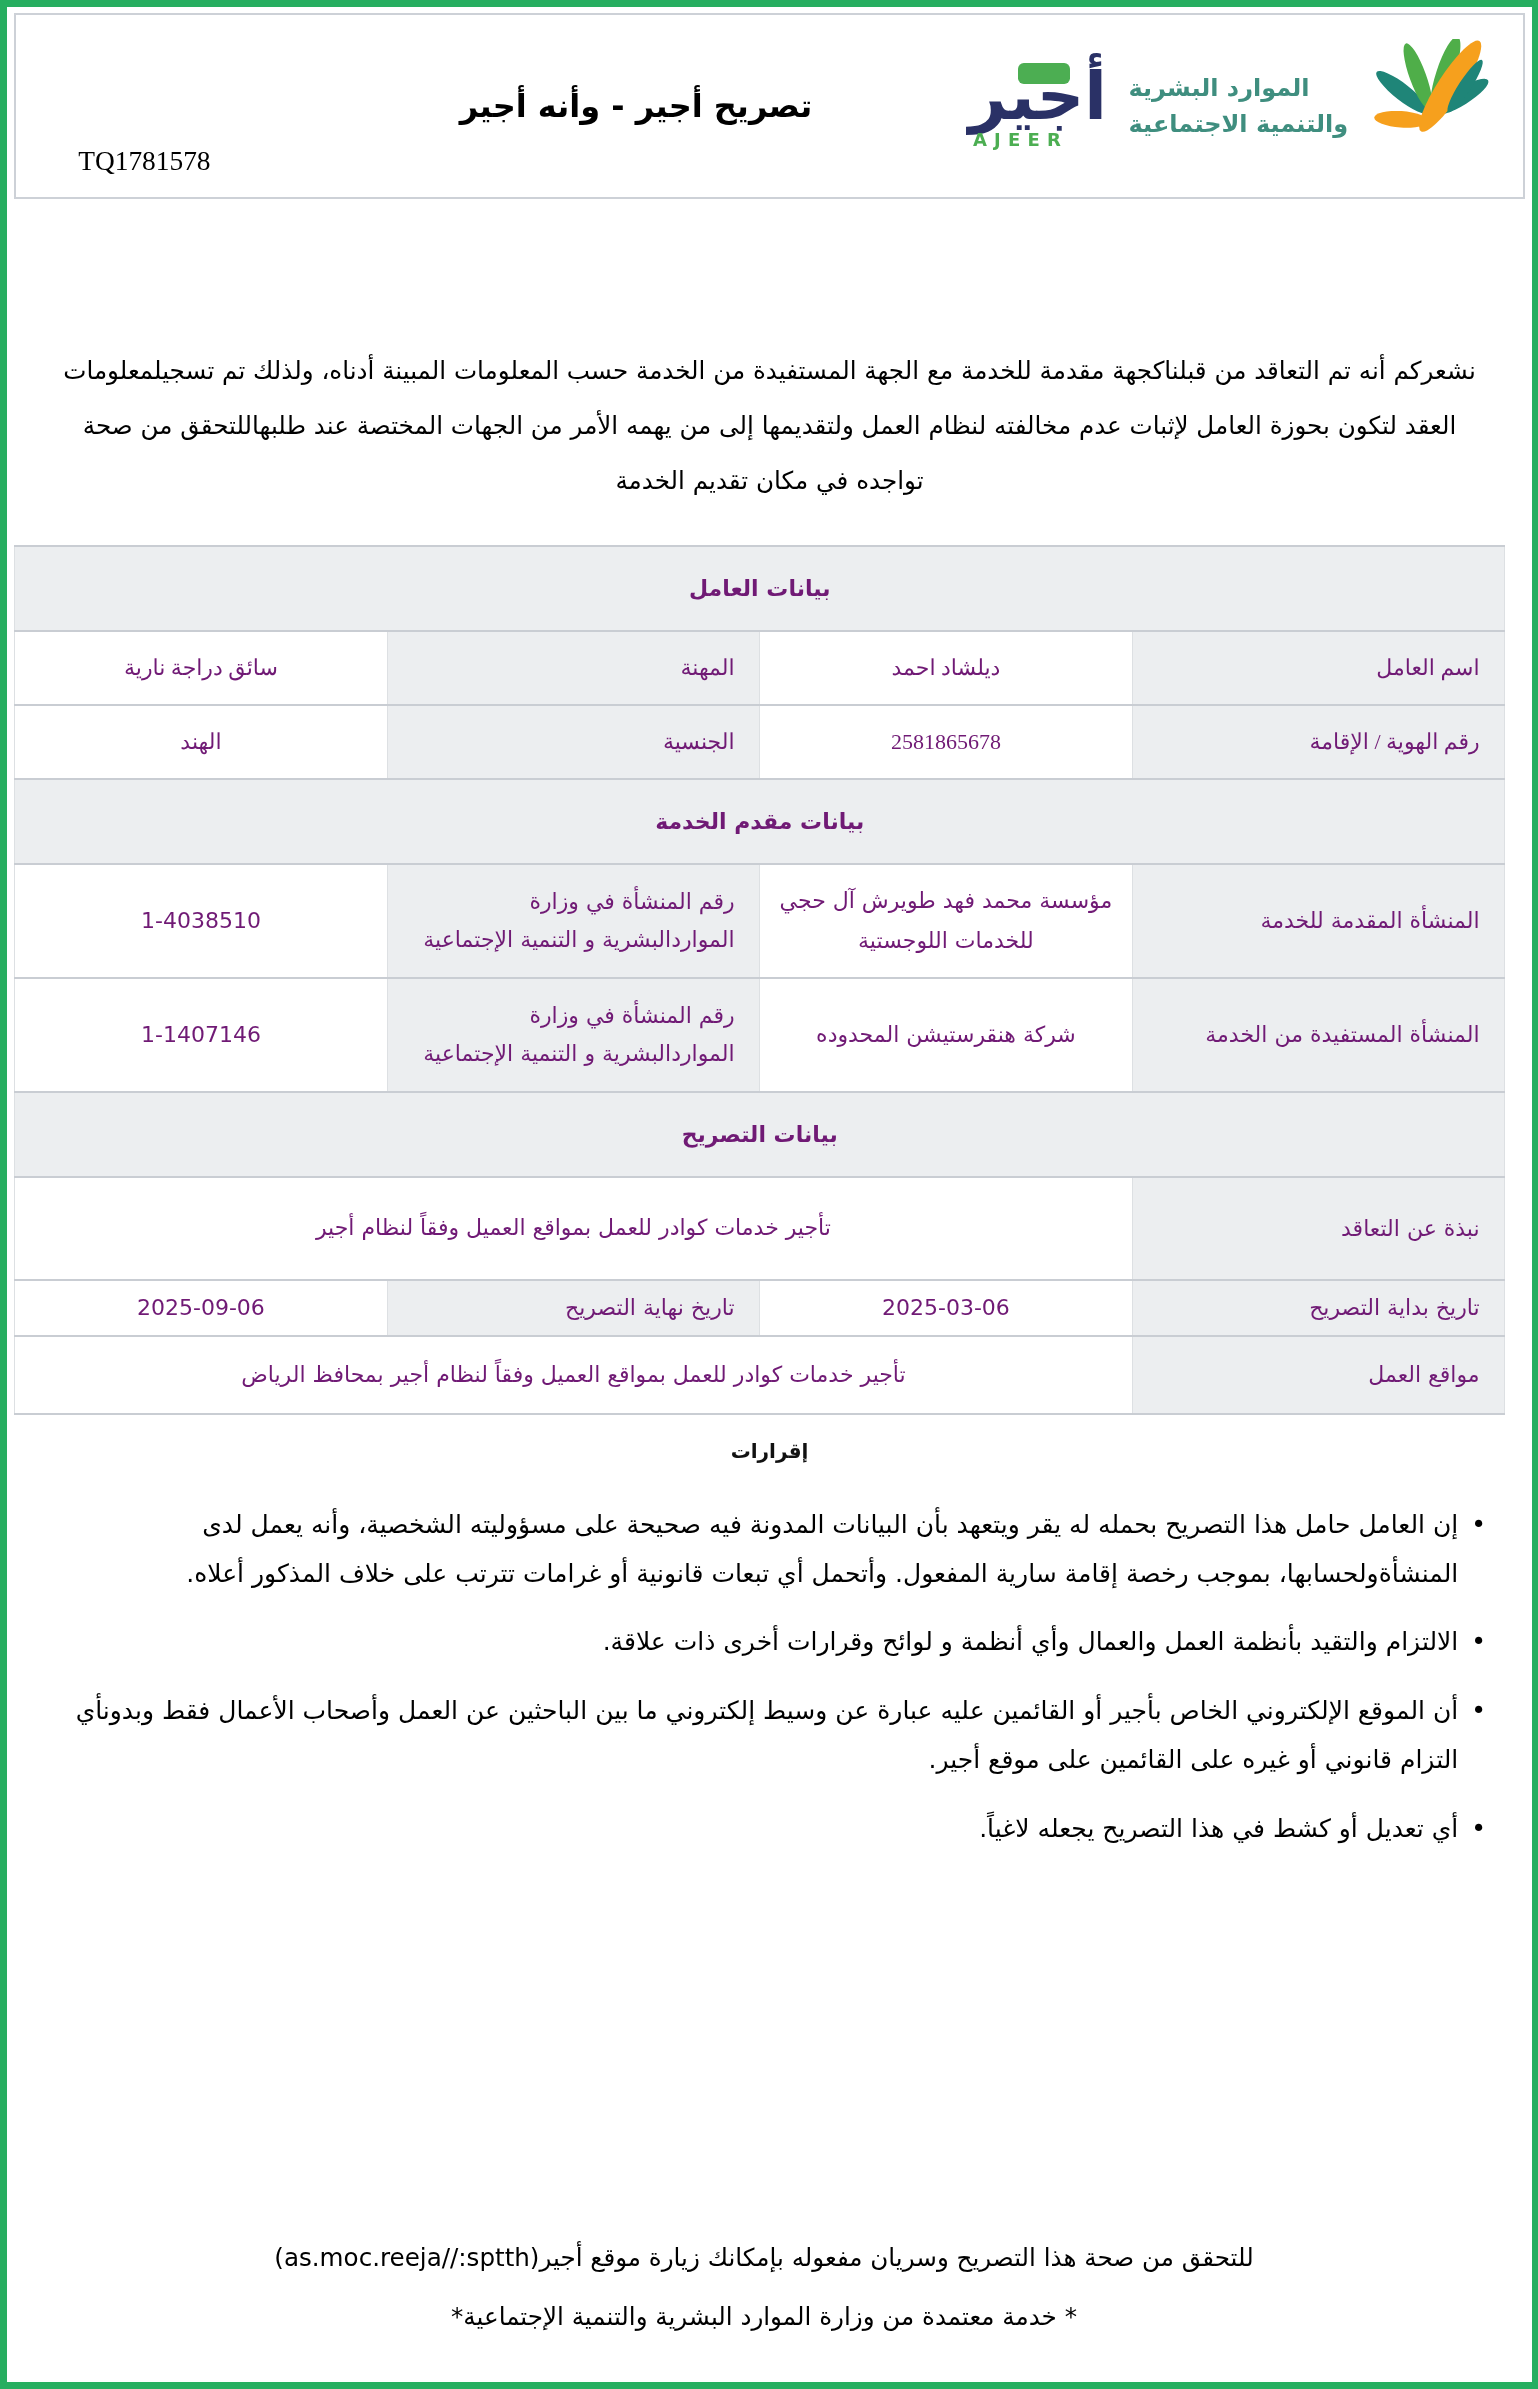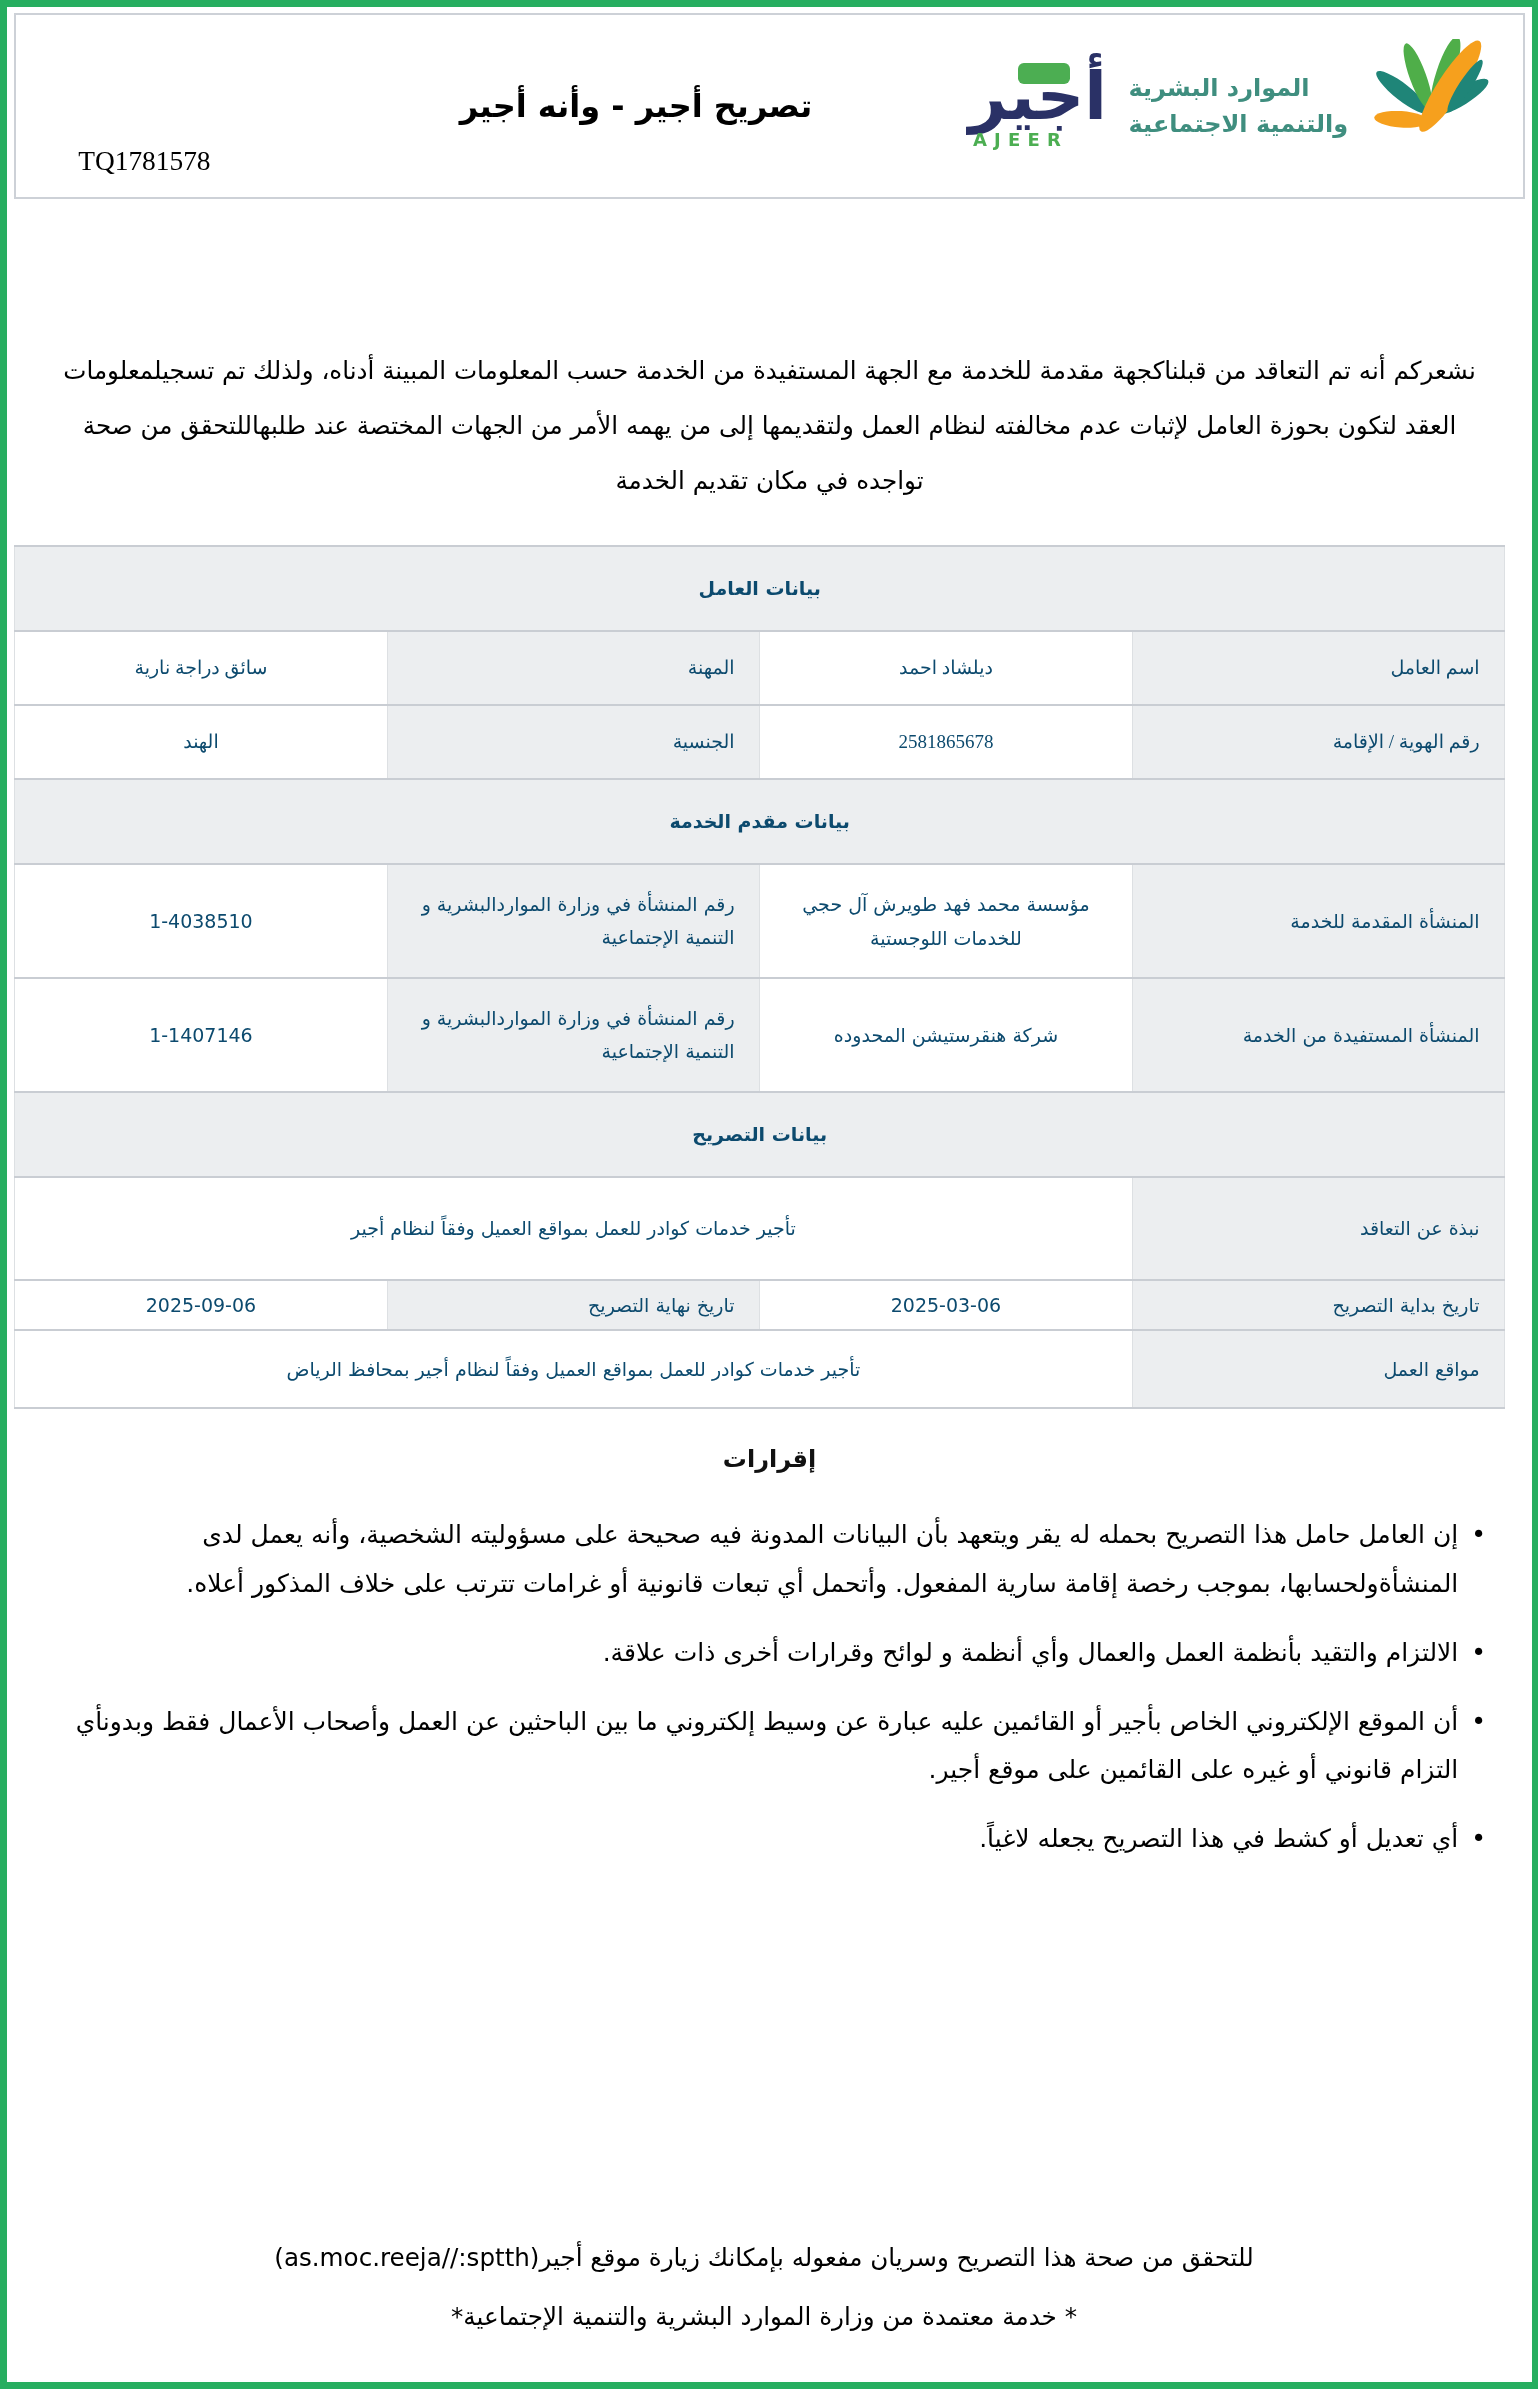--- a/index.html
+++ b/index.html
@@ -80,37 +80,37 @@
     width:1491px;
     border-collapse:collapse;
     border:1.4px solid #C9CDD3;
     table-layout:fixed;
   }
   table.main td {
     border-top:2.2px solid #C9CDD3;
     border-bottom:2.2px solid #C9CDD3;
     border-left:1.4px solid #DDE0E3;
     border-right:1.4px solid #DDE0E3;
-    font-size:19px; color:#0c4a6e;
+    font-size:22px; color:#701a75;
     vertical-align:middle;
   }
   td.sec  { background:#ECEEF0; text-align:center; font-weight:600; font-size:22.4px; height:85px; }
   td.lbl  { background:#ECEEF0; text-align:right; padding:7.2px 24.6px 7.2px 11.6px; line-height:1.7; }
   td.val  { background:#ffffff; text-align:center; padding:7.2px 11.6px; line-height:1.8; }
   tr.r-sm    td { height:74px;font-family:Liberation Serif, serif; }
   tr.r-lg    td { height:114px; }
   tr.r-brief td { height:103px; }
   tr.r-dates td { height:48px;  }
   tr.r-loc   td { height:78px; }
 
   
   .decl-heading {
     direction:rtl; text-align:center;
-    margin-top:36px;
-    font-size:24px; font-weight:600;
+    margin-top:24px;
+    font-size:20px; font-weight:600;
   }
   .decl {
     direction:rtl;
     margin:38px 46px 0 46px;
     font-size:25px; color:#000;
   }
   .decl-intro { line-height:2; margin-bottom:26px; text-align:right; }
   .decl-item  { display:flex; gap:13px; margin-bottom:20px; text-align:right; line-height:1.95; }
   .decl-bullet { flex:0 0 auto; }
 

